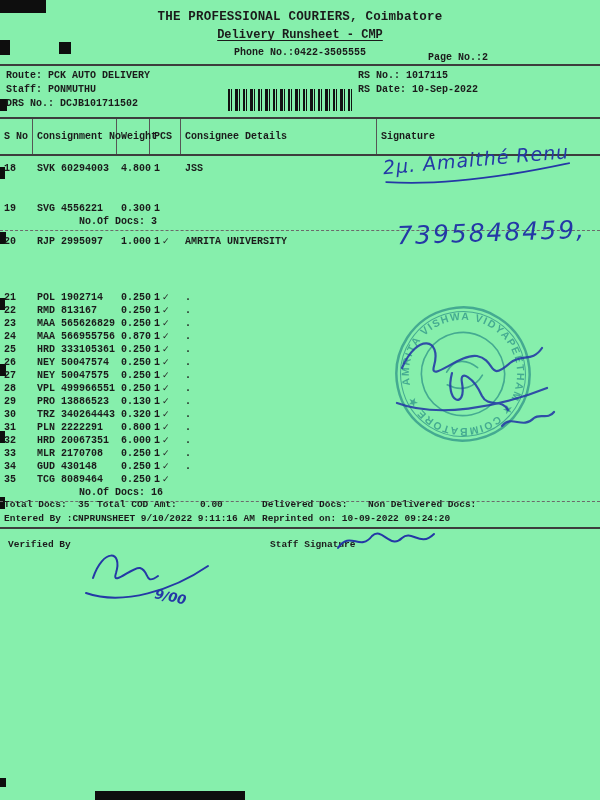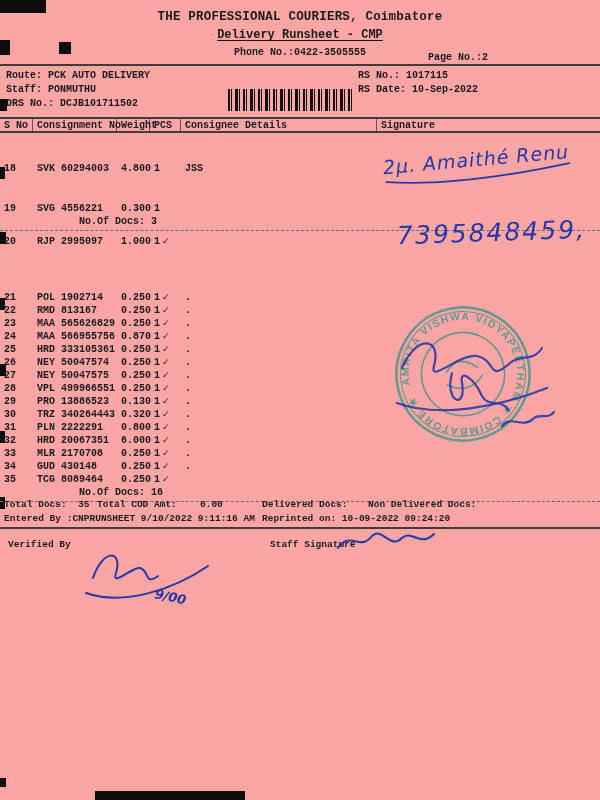--- a/index.html
+++ b/index.html
@@ -1,31 +1,31 @@
 <!DOCTYPE html>
 <html><head>
 <meta charset="utf-8">
 <style>
   *{margin:0;padding:0;box-sizing:border-box}
   html,body{background:#ffffff}
-  .page{position:relative;width:600px;height:800px;background:#fca5a5;overflow:hidden;
+  .page{position:relative;width:600px;height:800px;background:#86efac;overflow:hidden;
         color:#1b1b1b;font-family:"Liberation Mono",monospace;font-weight:700;}
   .art{position:absolute;background:#0e0e0e;}
   .hline{position:absolute;left:0;right:0;border-top:2px solid #3d3d3d;}
   .dsep{border-top:1.5px dashed #6a6a6a;margin:2px 0 4px 0;}
   .abs{position:absolute;white-space:nowrap;}
   .hdr{position:absolute;top:10px;left:0;right:0;text-align:center;}
   .company{font-size:12.5px;letter-spacing:.2px;}
   .doctitle{font-size:12px;margin-top:4px;text-decoration:underline;text-underline-offset:2px;text-align:center;}
   .phonerow{margin-top:5px;font-size:10px;}
   .meta{font-size:10px;}
   .barcode{position:absolute;left:228px;top:89px;width:126px;height:22px;
     background:repeating-linear-gradient(90deg,#111 0 2px,transparent 2px 3px,#111 3px 4px,
       transparent 4px 7px,#111 7px 10px,transparent 10px 11px,#111 11px 12px,transparent 12px 15px);}
-  .thead{position:absolute;top:117px;left:0;right:0;height:16px;display:grid;
+  .thead{position:absolute;top:117px;left:0;right:0;height:39px;display:grid;
     grid-template-columns:33px 84px 33px 31px 196px 1fr;
     border-top:2px solid #3d3d3d;border-bottom:2px solid #3d3d3d;font-size:10px;}
   .thead>span{padding-left:4px;display:flex;align-items:center;border-right:1.5px solid #565656;white-space:nowrap;}
   .thead>span:last-child{border-right:none;}
   .tbody{position:absolute;top:138px;left:0;right:0;padding-top:24px;font-size:10px;}
   .trow{display:grid;grid-template-columns:33px 84px 33px 31px 196px 1fr;height:13px;line-height:13px;}
   .trow>span{padding-left:4px;white-space:nowrap;}
   .gap-a{margin-bottom:27px}
   .gap-b{margin-bottom:43px}
   .docsline{margin-left:79px;height:13px;line-height:13px;font-size:10px;}
@@ -106,20 +106,21 @@
     <div class="docsline">No.Of Docs: 3</div>
     <div class="dsep"></div>
 
     <div>
 
     <div class="trow gap-b">
           <span>20</span>
           <span>RJP 2995097</span>
           <span>1.000</span>
           <span><span>1</span><span class="tick">✓</span></span>
+          <span>AMRITA UNIVERSITY</span>
           <span></span>
         </div>
         <div class="trow">
           <span>21</span>
           <span>POL 1902714</span>
           <span>0.250</span>
           <span><span>1</span><span class="tick">✓</span></span>
           <span>.</span>
           <span></span>
         </div>

